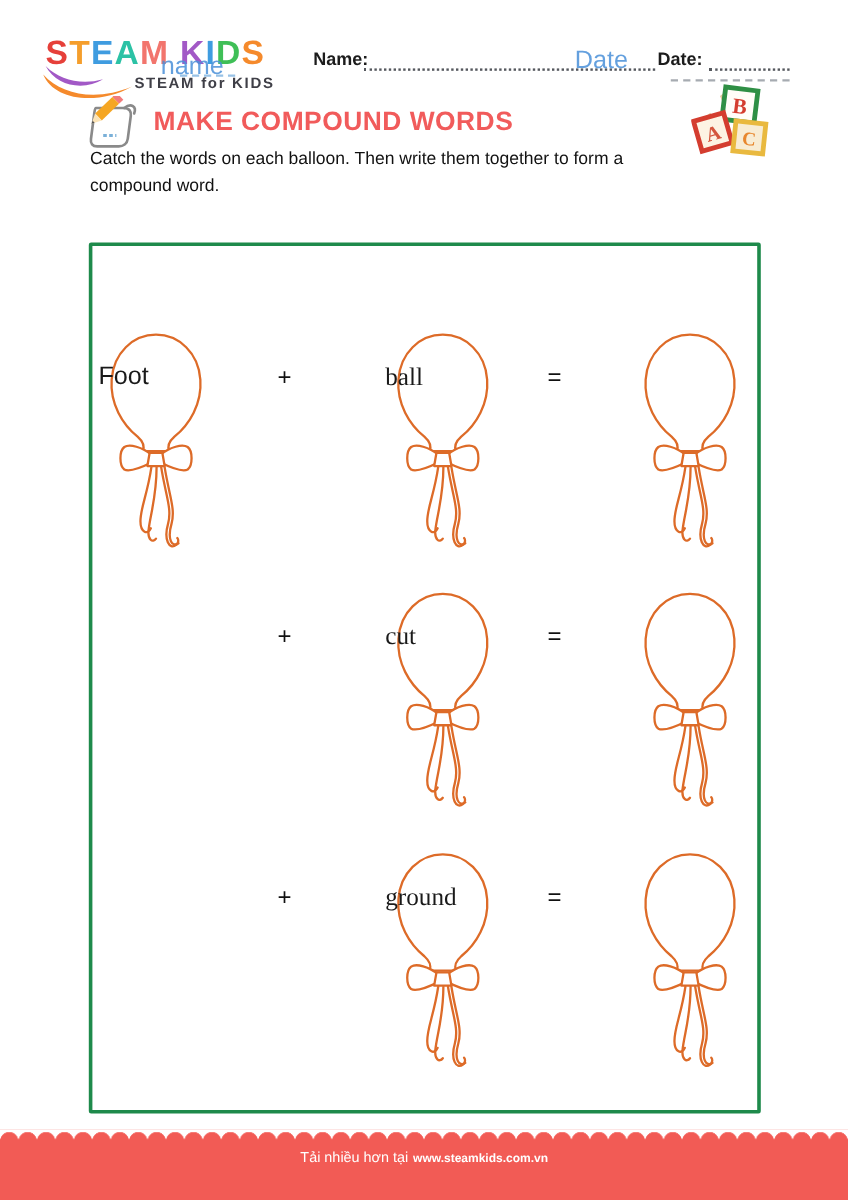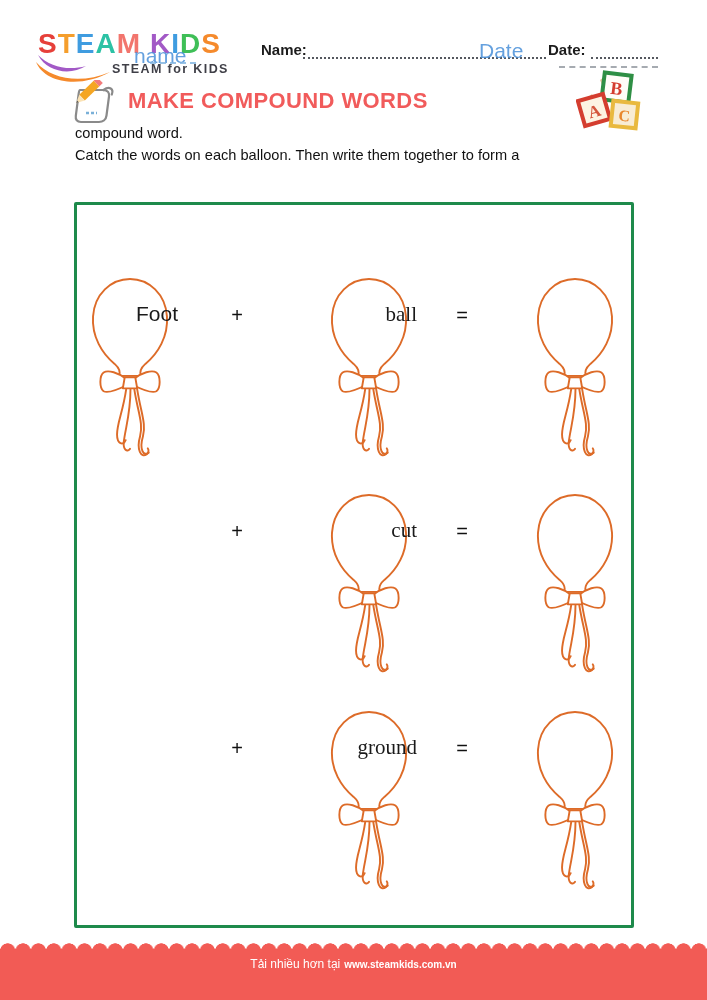--- a/index.html
+++ b/index.html
@@ -36,21 +36,21 @@
   .instructions{position:absolute;left:75px;top:122px;font-size:14.6px;line-height:22px;
                 color:#111;}
 
   
   .frame{position:absolute;left:74px;top:202px;width:560px;height:726px;
          border:3px solid var(--border-green);border-radius:2px;box-sizing:border-box;}
   .row{position:absolute;left:0;width:100%;height:210px;}
   .balloon{position:absolute;width:96px;height:202px;}
   .balloon svg{display:block;width:96px;height:202px;}
   .b1{left:5px;} .b2{left:244px;font-family:Liberation Serif, serif;} .b3{left:450px;}
-  .bword{position:absolute;left:0;top:30px;width:96px;text-align:right;
+  .bword{position:absolute;left:0;top:30px;width:96px;text-align:left;
          font-size:21px;color:#1a1a1a;}
   .op{position:absolute;top:32px;width:40px;text-align:center;font-size:20px;
       line-height:22px;color:#111;font-weight:500;}
   .op-plus{left:140px;} .op-eq{left:365px;}
 
   
   .footer-bumps{position:absolute;left:0;top:941px;width:707px;height:10px;
      background-image:radial-gradient(circle at 7.7px 10px, var(--footer-red) 7.4px, transparent 7.9px);
      background-size:15.37px 10px;background-repeat:repeat-x;}
   .footer{position:absolute;left:0;top:950px;width:707px;height:50px;
@@ -121,22 +121,22 @@
       <rect x="5" y="27" width="26" height="26" fill="#fdf3e3" stroke="#d43d2f" stroke-width="4"></rect>
       <text x="18" y="47" font-size="17" font-weight="bold" fill="#d4563d" text-anchor="middle">A</text>
     </g>
     <g transform="rotate(6 48 44)" font-family="Liberation Serif, serif">
       <rect x="36" y="32" width="25" height="25" fill="#f8ecd4" stroke="#e9b93f" stroke-width="4"></rect>
       <text x="48.5" y="51" font-size="16" font-weight="bold" fill="#e8872e" text-anchor="middle">C</text>
     </g>
   </svg>
 
   <div class="instructions">
+    <div>Catch the words on each balloon. Then write them together to form a</div>
     <div>compound word.</div>
-    <div>Catch the words on each balloon. Then write them together to form a</div>
   </div>
 
   <div class="frame">
 
     <div class="row" style="top:67px">
       <div class="balloon b1">
         <svg viewBox="0 0 100 210">
             <use href="#balloon-shape" stroke="var(--balloon-orange)" stroke-width="2"></use>
           </svg>
         <div class="bword">Foot</div>

